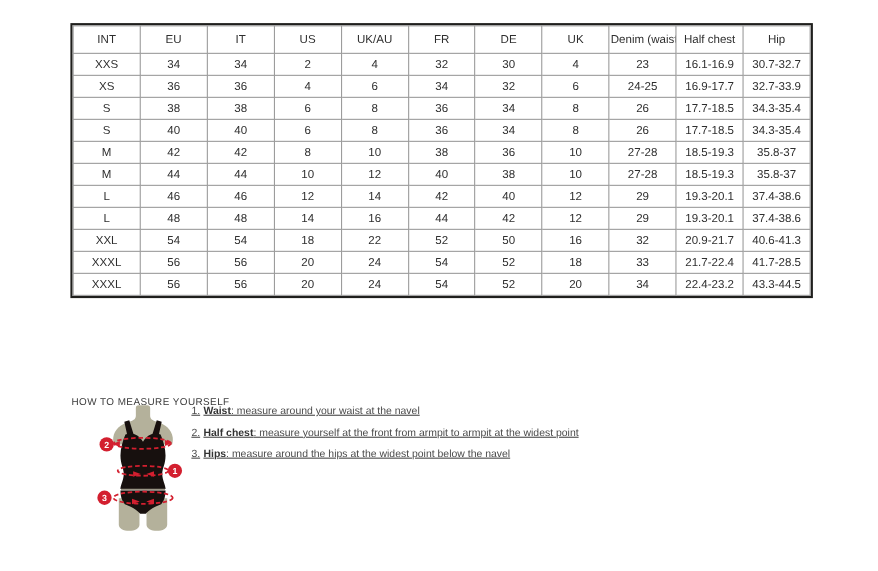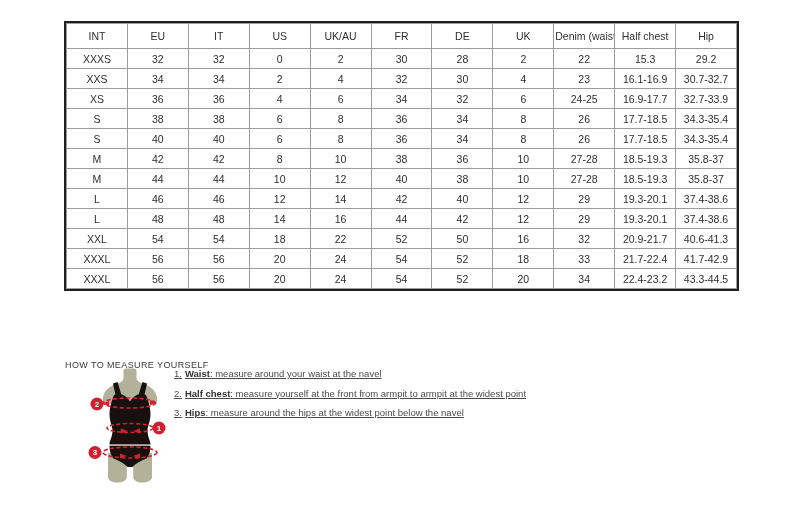--- a/index.html
+++ b/index.html
@@ -67,33 +67,20 @@
             <th>FR</th>
             <th>DE</th>
             <th>UK</th>
             <th>Denim (waist)</th>
             <th>Half chest</th>
             <th>Hip</th>
           </tr>
       </thead>
       <tbody>
           <tr>
-            <td>XXXS</td>
-            <td>32</td>
-            <td>32</td>
-            <td>0</td>
-            <td>2</td>
-            <td>30</td>
-            <td>28</td>
-            <td>2</td>
-            <td>22</td>
-            <td>15.3</td>
-            <td>29.2</td>
-          </tr>
-          <tr>
             <td>XXS</td>
             <td>34</td>
             <td>34</td>
             <td>2</td>
             <td>4</td>
             <td>32</td>
             <td>30</td>
             <td>4</td>
             <td>23</td>
             <td>16.1-16.9</td>
@@ -207,21 +194,21 @@
             <td>XXXL</td>
             <td>56</td>
             <td>56</td>
             <td>20</td>
             <td>24</td>
             <td>54</td>
             <td>52</td>
             <td>18</td>
             <td>33</td>
             <td>21.7-22.4</td>
-            <td>41.7-42.9</td>
+            <td>41.7-28.5</td>
           </tr>
           <tr>
             <td>XXXL</td>
             <td>56</td>
             <td>56</td>
             <td>20</td>
             <td>24</td>
             <td>54</td>
             <td>52</td>
             <td>20</td>

